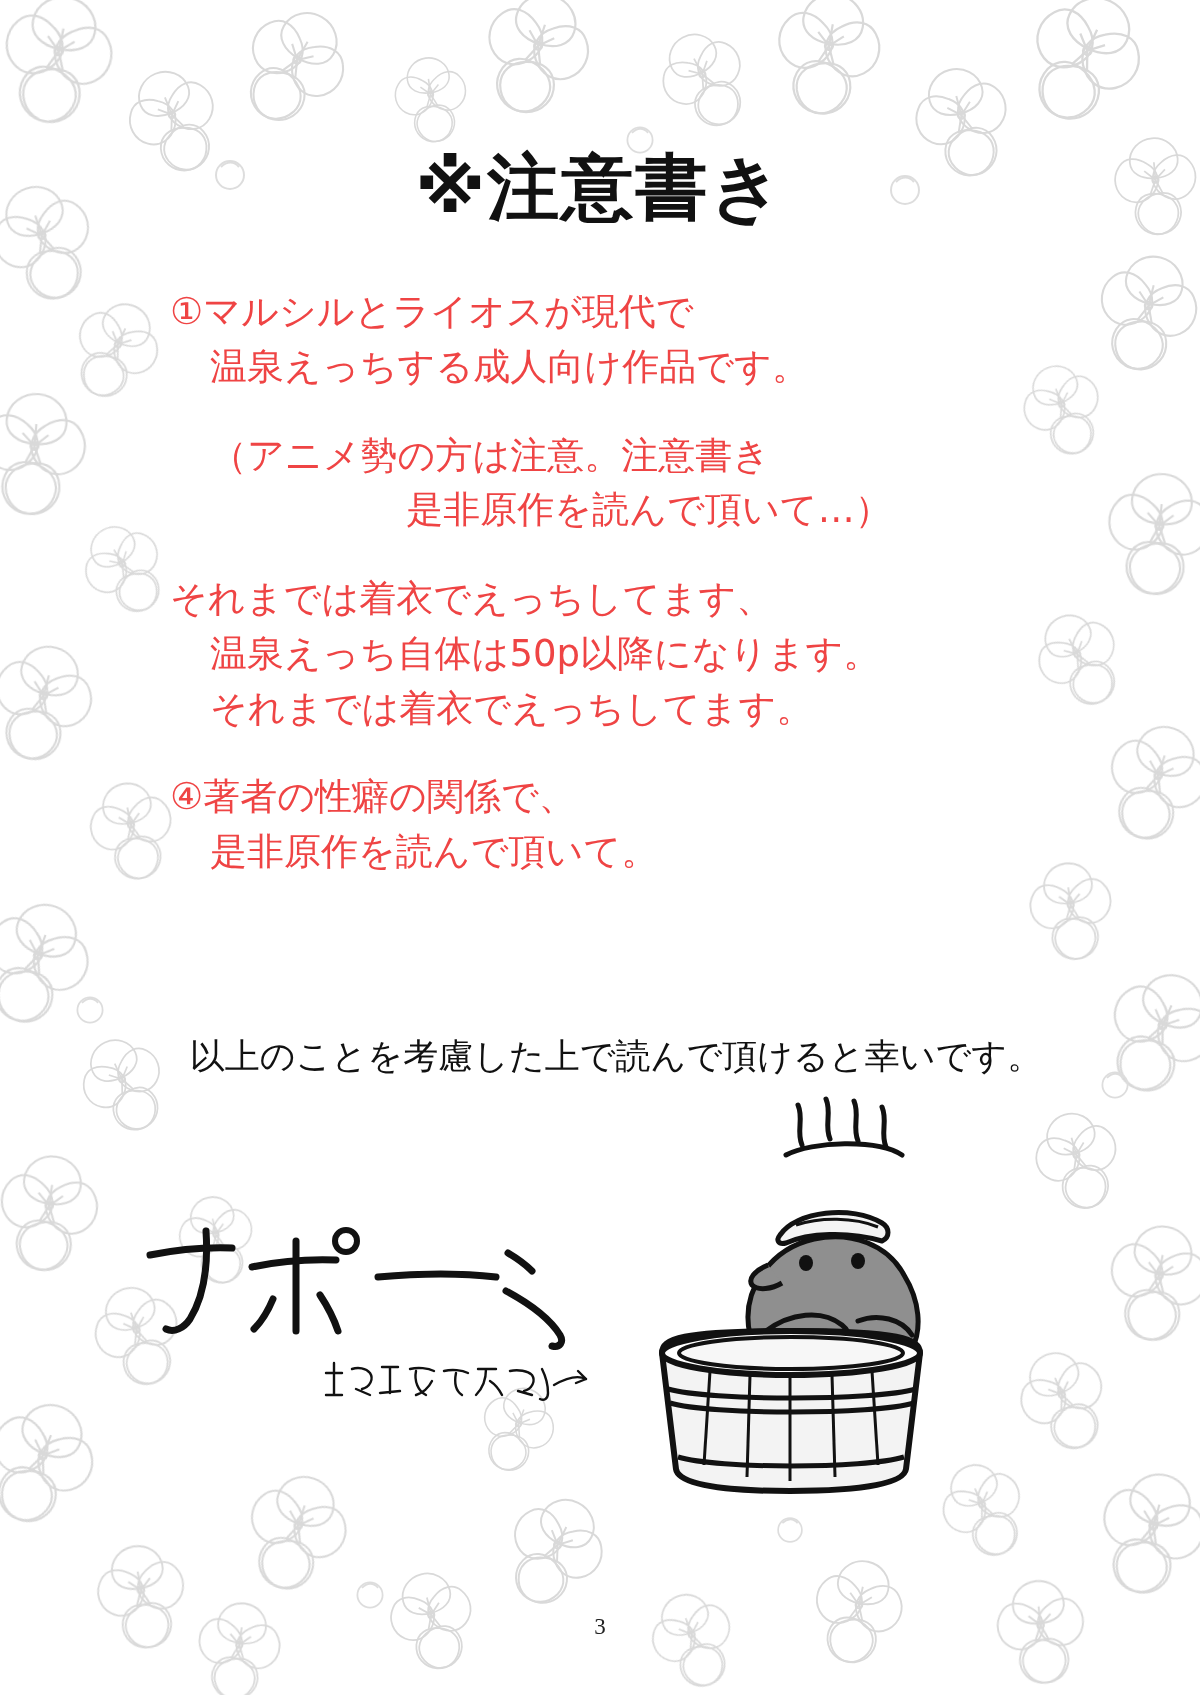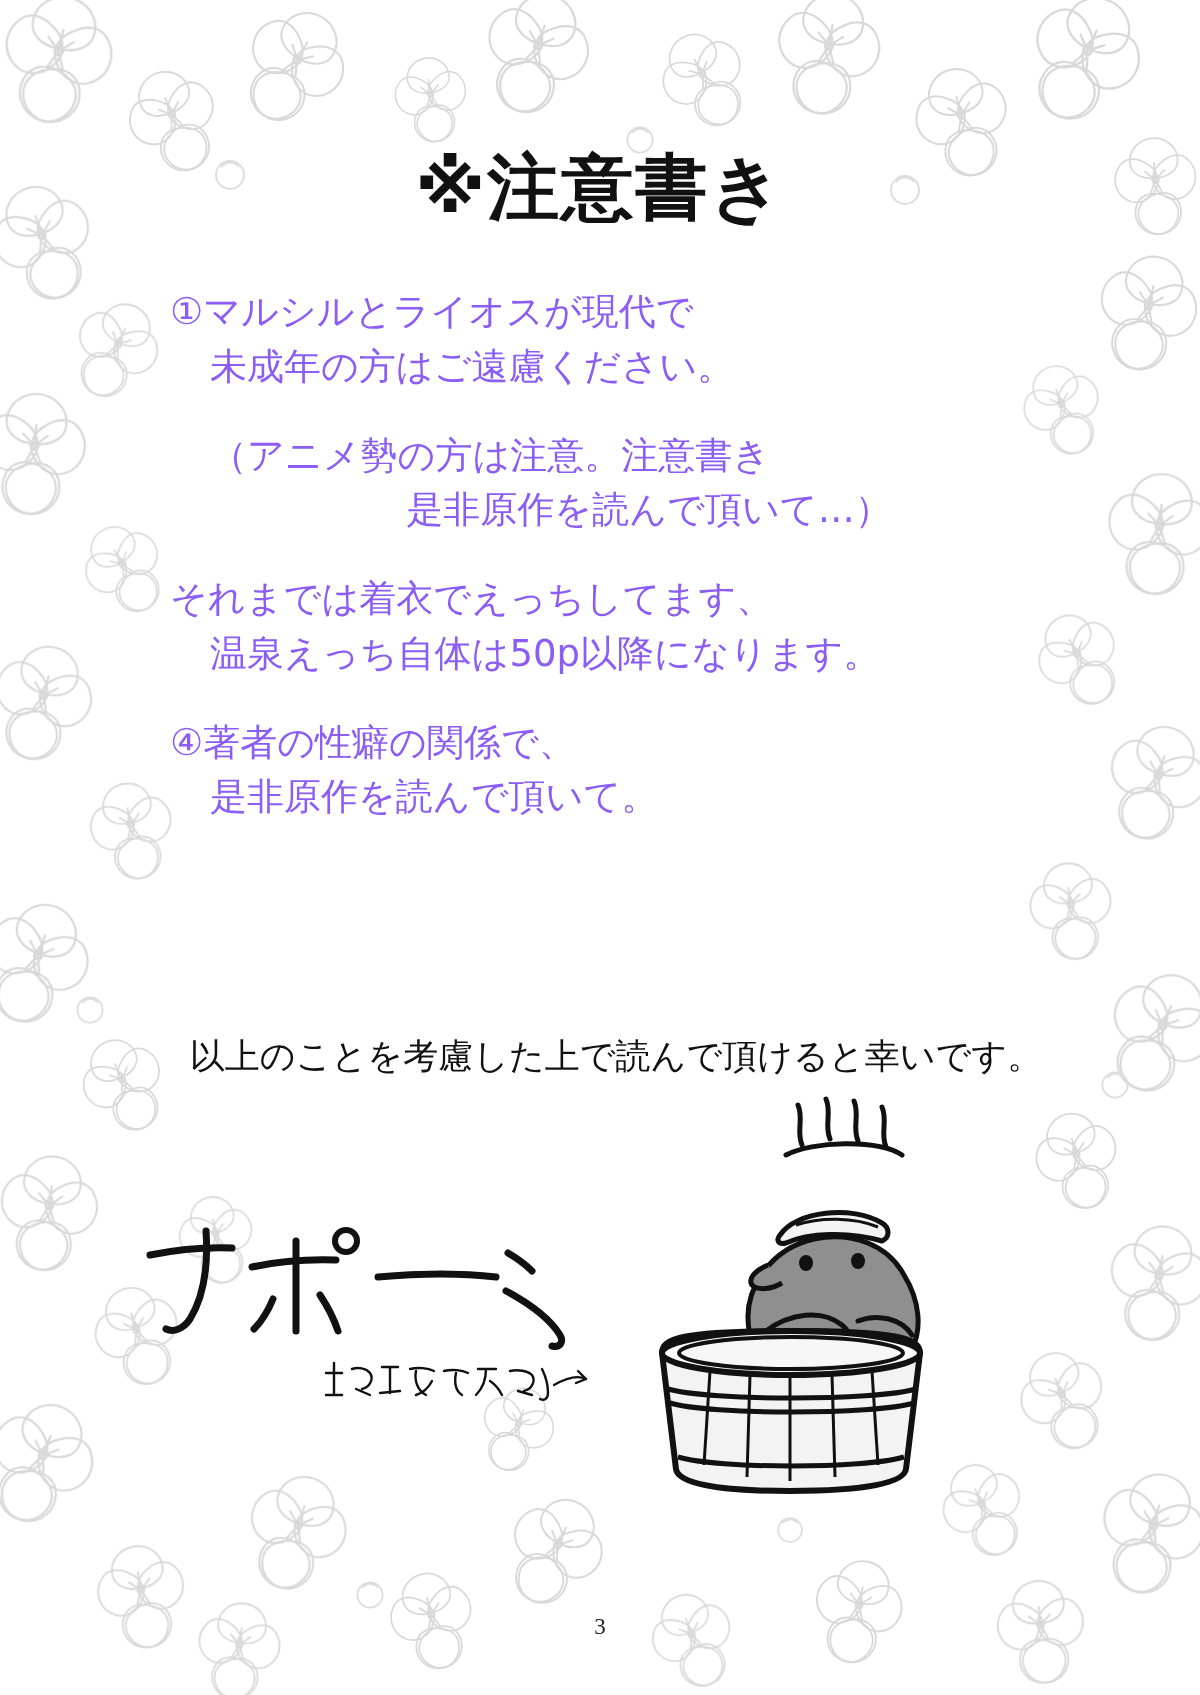--- a/index.html
+++ b/index.html
@@ -53,21 +53,21 @@
     left: 170px;
     width: 880px;
   }
   .note {
     margin-bottom: 34px;
   }
   .note-line {
     font-size: 37px;
     line-height: 1.48;
     white-space: nowrap;
-    color: #8b5cf6;
+    color: #ef4444;
   }
   .note-line.indent {
     padding-left: 40px;
   }
   .note-line.indent2 {
     padding-left: 78px;
     text-align: center;
   }
   .closing {
     position: absolute;
@@ -204,31 +204,32 @@
   </div>
 
   <div class="content">
 
     <div class="title">※注意書き</div>
 
     <div class="notes">
 
       <div class="note">
         <div class="note-line">①マルシルとライオスが現代で</div>
-        <div class="note-line indent">未成年の方はご遠慮ください。</div>
+        <div class="note-line indent">温泉えっちする成人向け作品です。</div>
       </div>
 
       <div class="note">
         <div class="note-line indent">（アニメ勢の方は注意。注意書き</div>
         <div class="note-line indent2">是非原作を読んで頂いて…）</div>
       </div>
 
       <div class="note">
         <div class="note-line">それまでは着衣でえっちしてます、</div>
         <div class="note-line indent">温泉えっち自体は50p以降になります。</div>
+        <div class="note-line indent">それまでは着衣でえっちしてます。</div>
       </div>
 
       <div class="note">
         <div class="note-line">④著者の性癖の関係で、</div>
         <div class="note-line indent">是非原作を読んで頂いて。</div>
       </div>
 
     </div>
 
     <div class="closing">以上のことを考慮した上で読んで頂けると幸いです。</div>

